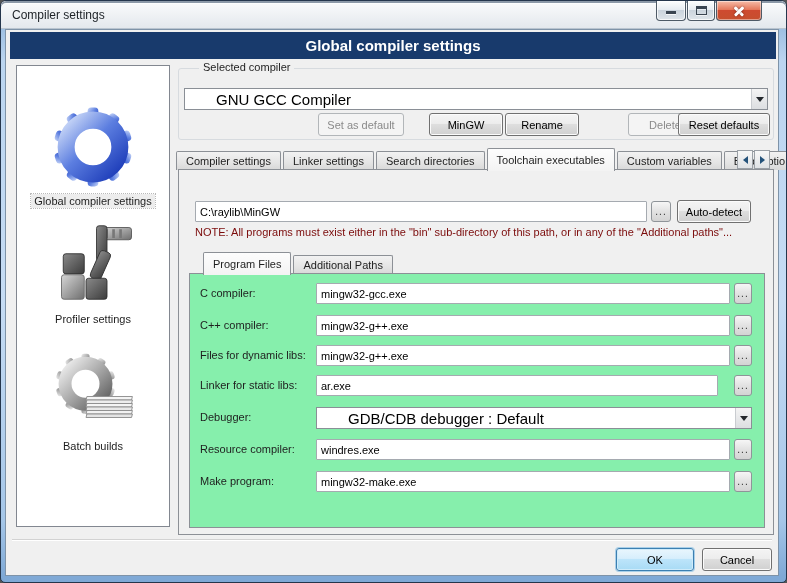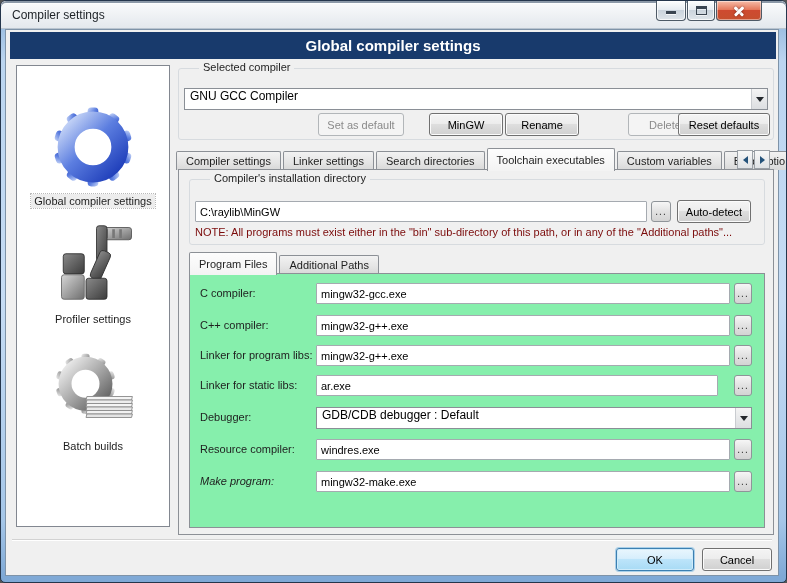--- a/index.html
+++ b/index.html
@@ -47,21 +47,21 @@
   .side-item{ position:absolute; left:0; width:152px; display:flex;
     flex-direction:column; align-items:center; cursor:default; }
   .side-label{ font-size:11px; color:#1E1E1E; padding:1px 3px; margin-top:4px; }
   .side-label.sel{ background:#EDEDED; outline:1px dotted #B9B9B9; }
 
   .groupbox{ position:absolute; border:1px solid #D7DBDF; border-radius:3px; }
   .gb-label{ position:absolute; top:-8px; left:20px; background:#F0F0F0;
     padding:0 4px; font-size:11px; color:#1E1E1E; }
 
   .combo{ position:absolute; background:#FFF; border:1px solid #8A8F96;
-    display:flex; align-items:flex-start; font-size:12px; color:#000; cursor:default; }
+    display:flex; align-items:center; font-size:15px; color:#000; cursor:default;padding-left:26px; }
   .combo-text{ flex:1; padding-left:5px; white-space:nowrap; overflow:hidden; }
   .combo-btn{ width:16px; align-self:stretch; position:relative;
     background:linear-gradient(180deg,#F4F4F4,#DCDEE1); border-left:1px solid #C9CCD0; }
   .tri-down{ position:absolute; left:50%; top:50%; margin:-2px 0 0 -4px;
     border-left:4px solid transparent; border-right:4px solid transparent;
     border-top:5px solid #24282C; }
 
   .btn{ position:absolute; height:23px; border:1px solid #707070; border-radius:3px;
     background:linear-gradient(180deg,#F4F4F4,#EDEDED 45%,#DEDEDE 50%,#D0D0D0);
     box-shadow:inset 0 0 0 1px #FBFBFB; font-size:11px; color:#000;
@@ -93,21 +93,21 @@
   .input{ position:absolute; height:21px; border:1px solid #A5AAB0; background:#FFF;
     font-family:"Liberation Sans",sans-serif; font-size:11px; color:#000;
     padding:0 4px; border-radius:1px; }
   .browse{ position:absolute; height:21px; width:18px; border:1px solid #8F9499;
     border-radius:3px; background:linear-gradient(180deg,#F6F6F6,#E2E2E2 50%,#D4D4D4);
     font-size:10px; color:#333; display:flex; align-items:flex-end;
     justify-content:center; padding-bottom:4px; letter-spacing:1px; cursor:default; }
   .note{ position:absolute; font-size:11px; color:#7B0B0B; white-space:nowrap;
     overflow:hidden; }
 
-  .subtabs-row{ position:absolute; left:10px; top:80px; height:24px; display:flex;
+  .subtabs-row{ position:absolute; left:24px; top:80px; height:24px; display:flex;
     align-items:flex-end; }
   .subpanel{ position:absolute; left:10px; top:103px; width:576px; height:255px;
     border:1px solid #8C9096; background:#86efac; }
   .field-label{ position:absolute; left:10px; font-size:11px; color:#1E1E1E;
     white-space:nowrap; }
 
   .separator{ position:absolute; left:6px; top:509px; width:760px; height:2px;
     border-top:1px solid #D2D2D2; border-bottom:1px solid #FFFFFF; }
 
   svg{ display:block; }
@@ -253,64 +253,61 @@
     </div>
     <div class="tab-scroll" style="left:731px;">
       <span class="tri-left"></span>
     </div>
     <div class="tab-scroll" style="left:748px;">
       <span class="tri-right"></span>
     </div>
 
     <div class="panel">
 
-      <div class="groupbox" style="left:10px; top:9px; width:576px; height:66px;">
-        <span class="gb-label">Compiler's installation directory</span>
-      </div>
       <input class="input" style="left: 16px; top: 31px; width: 452px;" type="text" value="C:\raylib\MinGW">
       <div class="browse" style="left:472px; top:31px; width:20px;">...</div>
       <div class="btn" style="left:498px; top:30px; width:74px; height:23px; position:absolute;">Auto-detect</div>
       <div class="note" style="left:16px; top:56px; width:560px;">NOTE: All programs must exist either in the "bin" sub-directory of this path, or in any of the "Additional paths"...</div>
 
       <div class="subtabs-row">
         <div class="tab active">Program Files</div>
         <div class="tab">Additional Paths</div>
       </div>
 
       <div class="subpanel">
 
         <span class="field-label" style="top:13px;">C compiler:</span>
         <input class="input" style="left: 126px; top: 9px; width: 414px;" type="text" value="mingw32-gcc.exe">
         <div class="browse" style="left:544px; top:9px;">...</div>
 
         <span class="field-label" style="top:45px;">C++ compiler:</span>
         <input class="input" style="left: 126px; top: 41px; width: 414px;" type="text" value="mingw32-g++.exe">
         <div class="browse" style="left:544px; top:41px;">...</div>
 
-        <span class="field-label" style="top:75px;">Linker for program libs:</span>
+        <span class="field-label" style="top:75px;">Files for dynamic libs:</span>
         <input class="input" style="left: 126px; top: 71px; width: 414px;" type="text" value="mingw32-g++.exe">
         <div class="browse" style="left:544px; top:71px;">...</div>
 
         <span class="field-label" style="top:105px;">Linker for static libs:</span>
         <input class="input" style="left: 126px; top: 101px; width: 402px;" type="text" value="ar.exe">
         <div class="browse" style="left:544px; top:101px;">...</div>
 
         <span class="field-label" style="top:137px;">Debugger:</span>
         <div class="combo" style="left:126px; top:133px; width:436px; height:22px;">
           <span class="combo-text">GDB/CDB debugger : Default</span>
           <span class="combo-btn">
               <span class="tri-down"></span>
             </span>
         </div>
 
         <span class="field-label" style="top:169px;">Resource compiler:</span>
         <input class="input" style="left: 126px; top: 165px; width: 414px;" type="text" value="windres.exe">
         <div class="browse" style="left:544px; top:165px;">...</div>
 
-        <span class="field-label" style="top:201px;font-style:italic;">Make program:</span>
+        <span class="field-label" style="top:201px;">Make program:</span>
         <input class="input" style="left: 126px; top: 197px; width: 414px;" type="text" value="mingw32-make.exe">
         <div class="browse" style="left:544px; top:197px;">...</div>
 
       </div>
     </div>
 
     <div class="separator"></div>
     <div class="btn ok-default" style="left:610px; top:518px; width:78px;">OK</div>
     <div class="btn" style="left:696px; top:518px; width:70px;">Cancel</div>
 

